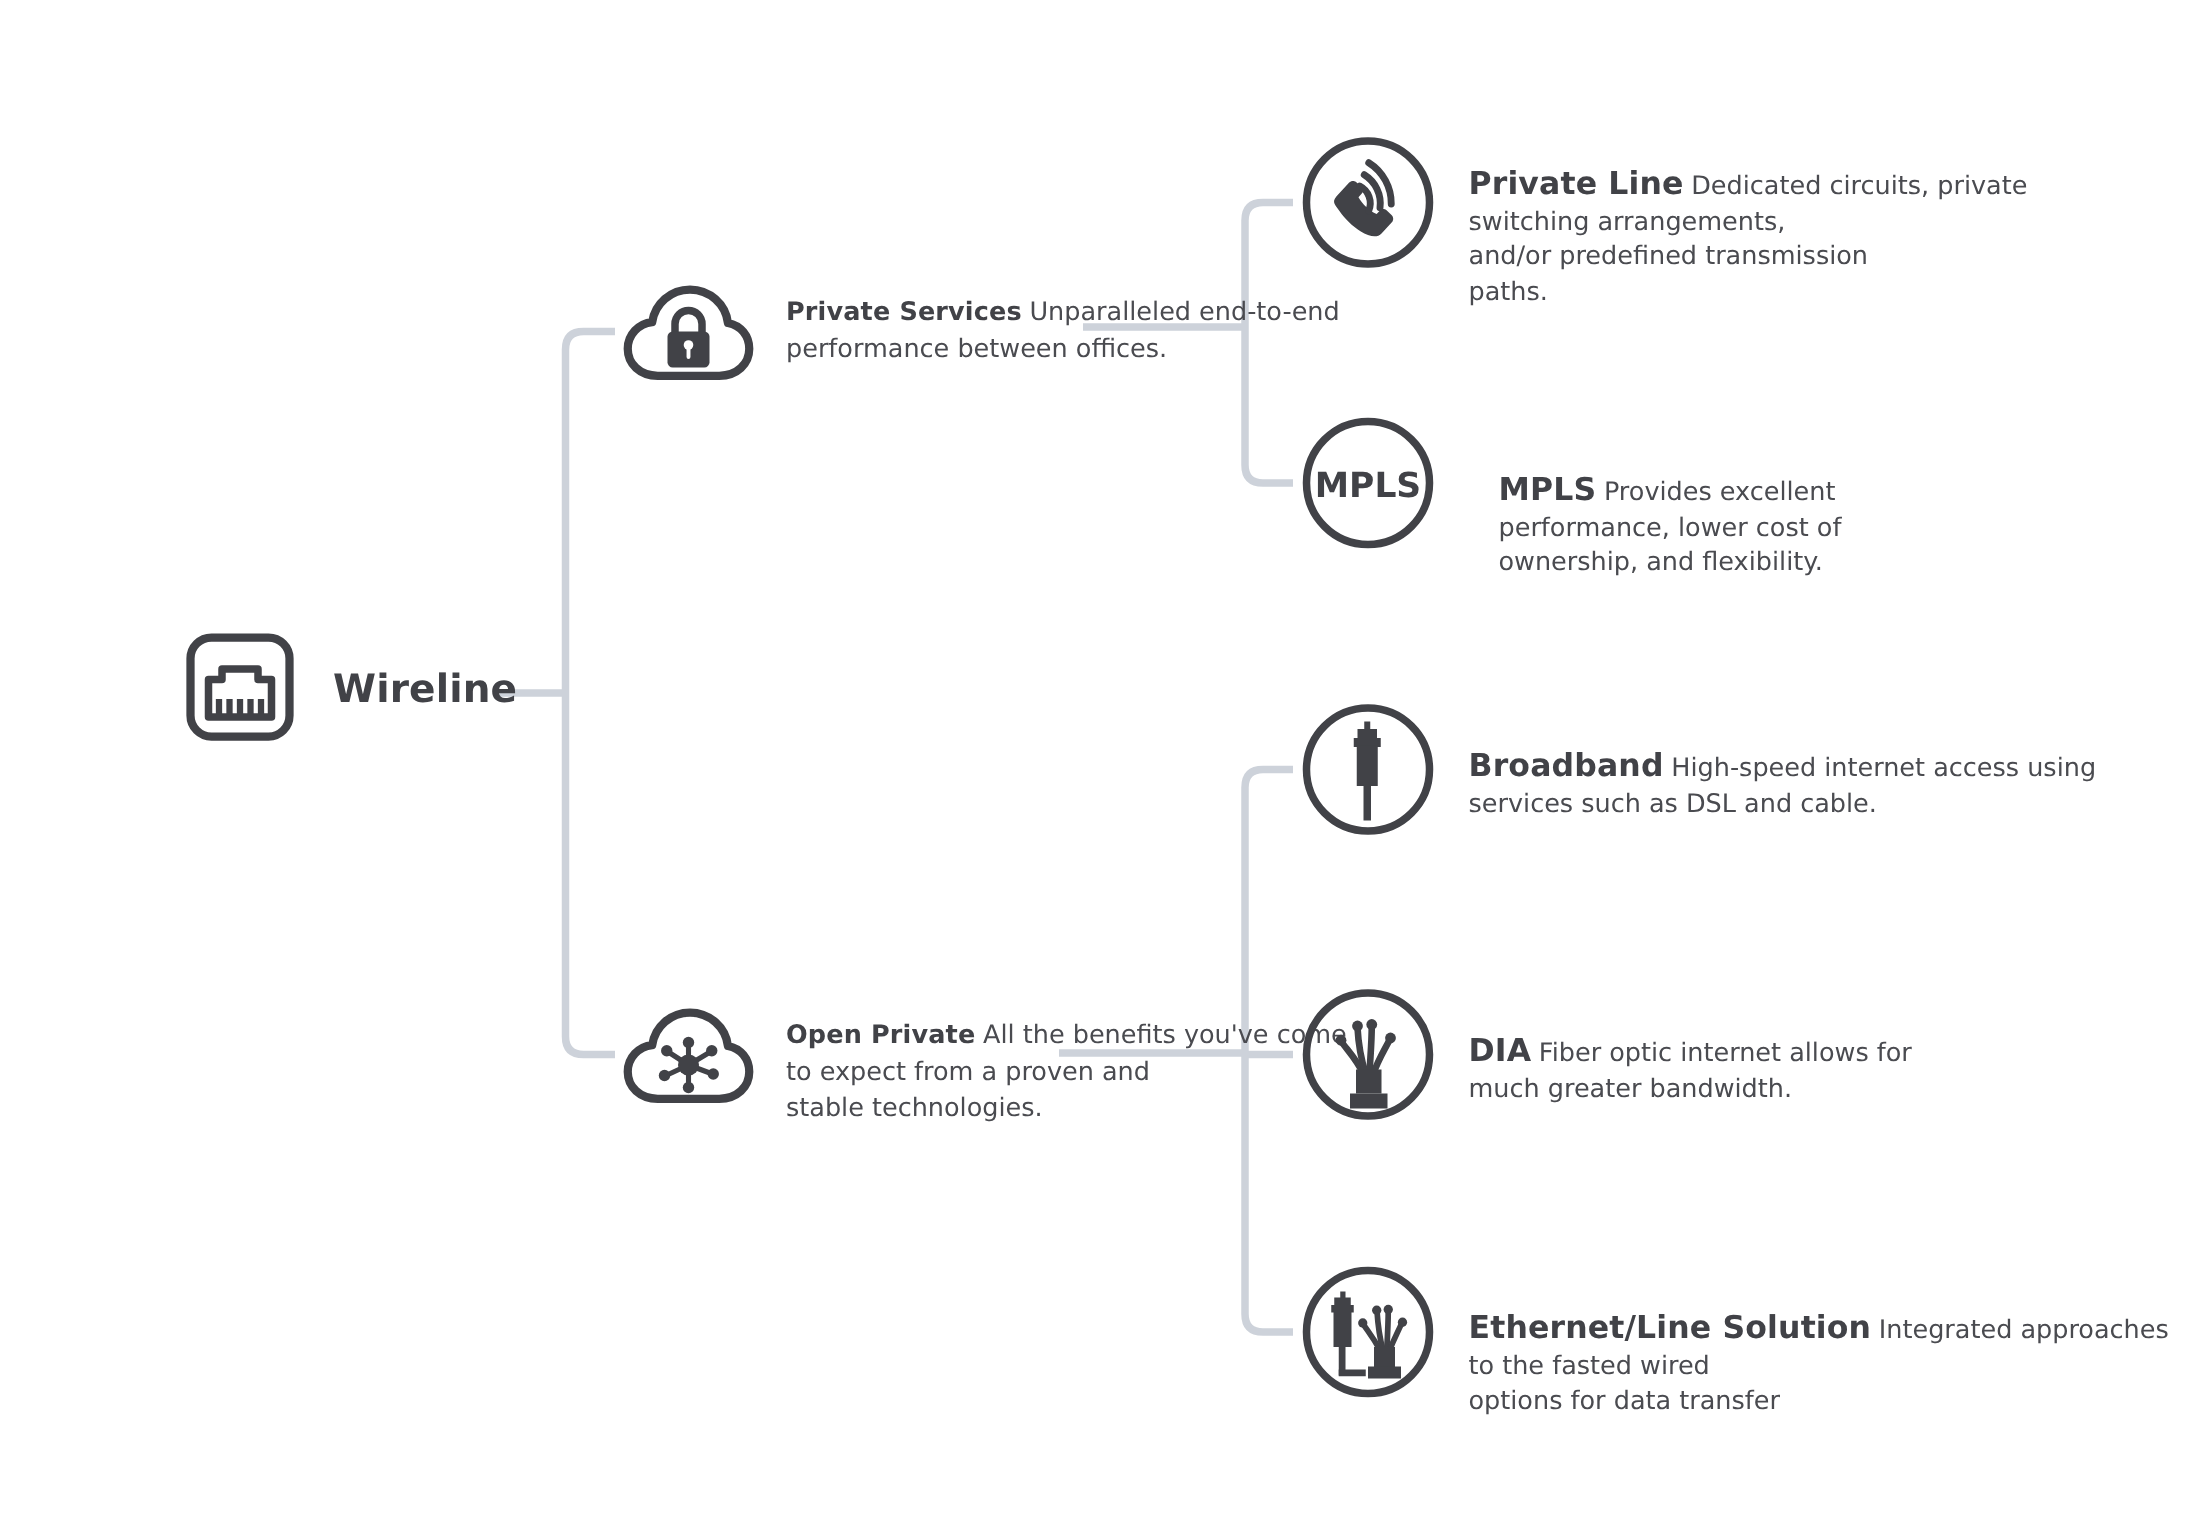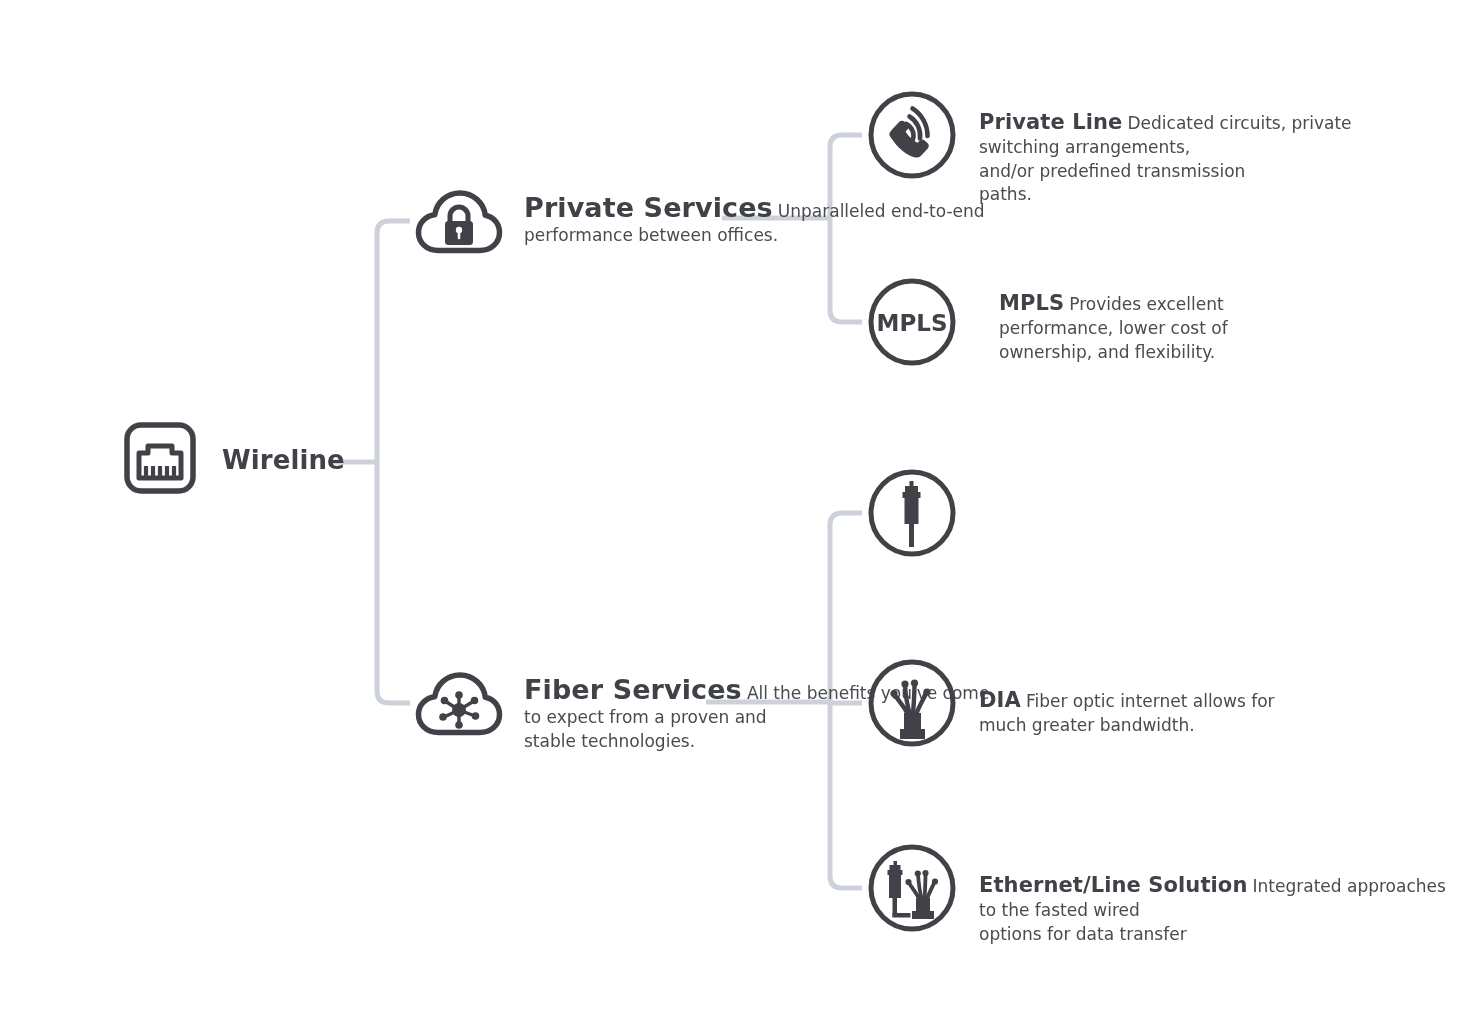--- a/index.html
+++ b/index.html
@@ -59,21 +59,21 @@
     align-items: center;
   }
   #node-wireline .node-title {
     font-size: 26px;
     margin-left: 24px;
     line-height: 1;
   }
 
   
   .level2 .node-title {
-    font-size: 27px;
+    font-size: 17px;
     line-height: 26px;
     margin-bottom: 3px;
   }
   .level2 .node-desc {
     font-size: 17px;
     line-height: 24px;
   }
   .level2 .node-text { margin-left: 20px; margin-top: 9px; }
 
   #node-private-services { left: 414px; top: 186px; }
@@ -91,21 +91,21 @@
   }
   .level3 .node-text { margin-left: 23px; margin-top: 26px; }
 
   #node-private-line { left: 868px; top: 91px; }
   #node-mpls        { left: 868px; top: 278px; gap: 20px; }
   #node-broadband   { left: 868px; top: 469px; }
   #node-dia         { left: 868px; top: 659px; }
   #node-ethernet    { left: 868px; top: 844px; }
 
   #node-private-line .node-text { margin-top: 18px; }
-  #node-mpls .node-text        { margin-top: 12px; }
+  #node-mpls .node-text        { margin-top: 35px; }
   #node-broadband .node-text   { margin-top: 28px; }
   #node-dia .node-text         { margin-top: 28px; }
   #node-ethernet .node-text    { margin-top: 28px; }
 </style>
 </head>
 <body>
 
 <div id="canvas">
 
   <svg class="connectors" viewBox="0 0 1463 1025" width="1463" height="1025" aria-hidden="true">
@@ -190,21 +190,21 @@
         <circle cx="45" cy="42" r="7" fill="#414247"></circle>
         <circle cx="30.5" cy="32.5" r="3.8" fill="#414247"></circle>
         <circle cx="45" cy="27" r="3.8" fill="#414247"></circle>
         <circle cx="60.5" cy="32.5" r="3.8" fill="#414247"></circle>
         <circle cx="29" cy="49" r="3.8" fill="#414247"></circle>
         <circle cx="61.5" cy="48" r="3.8" fill="#414247"></circle>
         <circle cx="45" cy="57" r="3.8" fill="#414247"></circle>
       </svg>
     </span>
     <span class="node-text">
-      <span class="node-title">Fiber Services</span>
+      <span class="node-title">Open Private</span>
       <span class="node-desc">All the benefits you've come
 to expect from a proven and
 stable technologies.</span>
     </span>
   </div>
 
   <div class="node level3" id="node-private-line">
     <span class="node-icon">
       <svg width="88" height="88" viewBox="0 0 88 88">
         <circle cx="44" cy="44" r="41" fill="none" stroke="#414247" stroke-width="5"></circle>
@@ -260,20 +260,25 @@
         <circle cx="44" cy="44" r="41" fill="none" stroke="#414247" stroke-width="5"></circle>
         <g fill="#414247">
           <rect x="41.5" y="12" width="4" height="7"></rect>
           <rect x="37" y="17" width="13" height="7"></rect>
           <rect x="34.5" y="23" width="18" height="6"></rect>
           <rect x="36.5" y="28" width="14" height="27"></rect>
           <rect x="41" y="54" width="5" height="24"></rect>
         </g>
       </svg>
     </span>
+    <span class="node-text">
+      <span class="node-title">Broadband</span>
+      <span class="node-desc">High-speed internet access using
+services such as DSL and cable.</span>
+    </span>
   </div>
 
   <div class="node level3" id="node-dia">
     <span class="node-icon">
       <svg width="88" height="88" viewBox="0 0 88 88">
         <circle cx="44" cy="44" r="41" fill="none" stroke="#414247" stroke-width="5"></circle>
         <g fill="none" stroke="#414247" stroke-width="4.4" stroke-linecap="round">
           <path d="M41 57 C35 45 29 40 26.5 35.5"></path>
           <path d="M42.5 57 C39 46 37.5 36 37 26"></path>
           <path d="M45 57 C45.5 46 46.5 36 46.5 25"></path>

